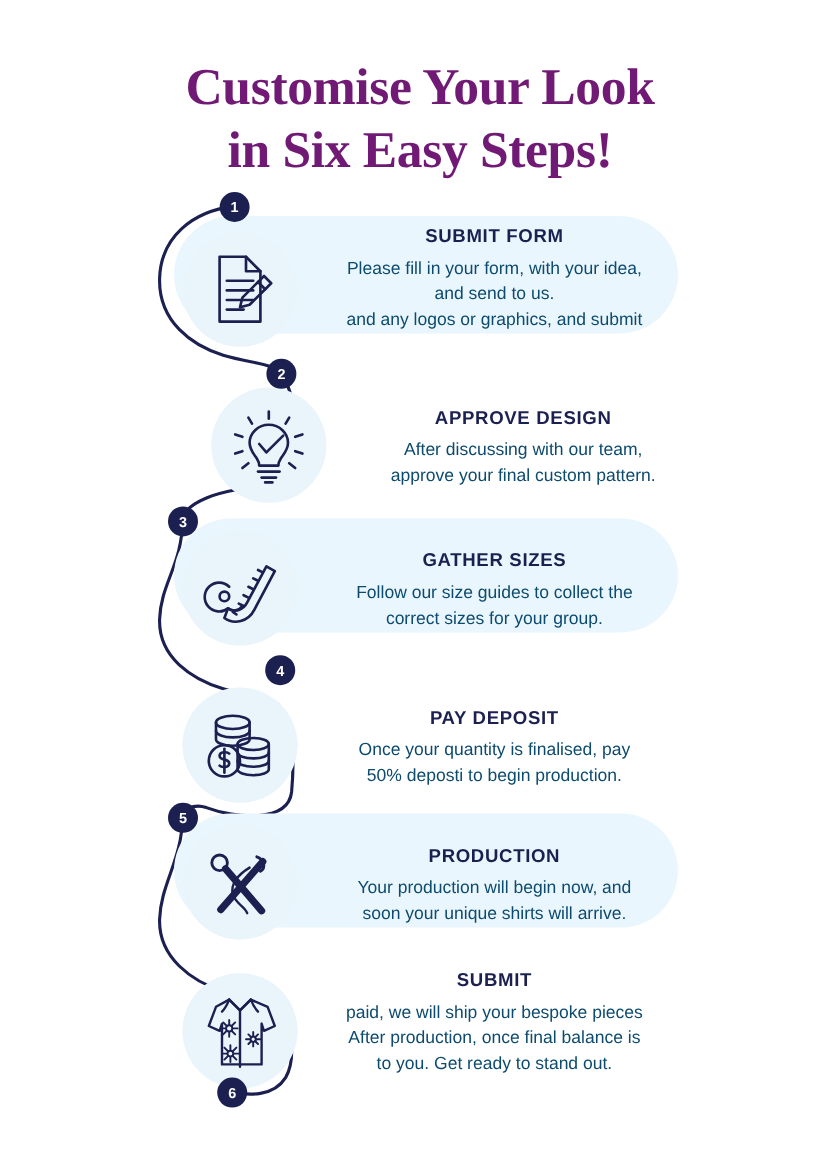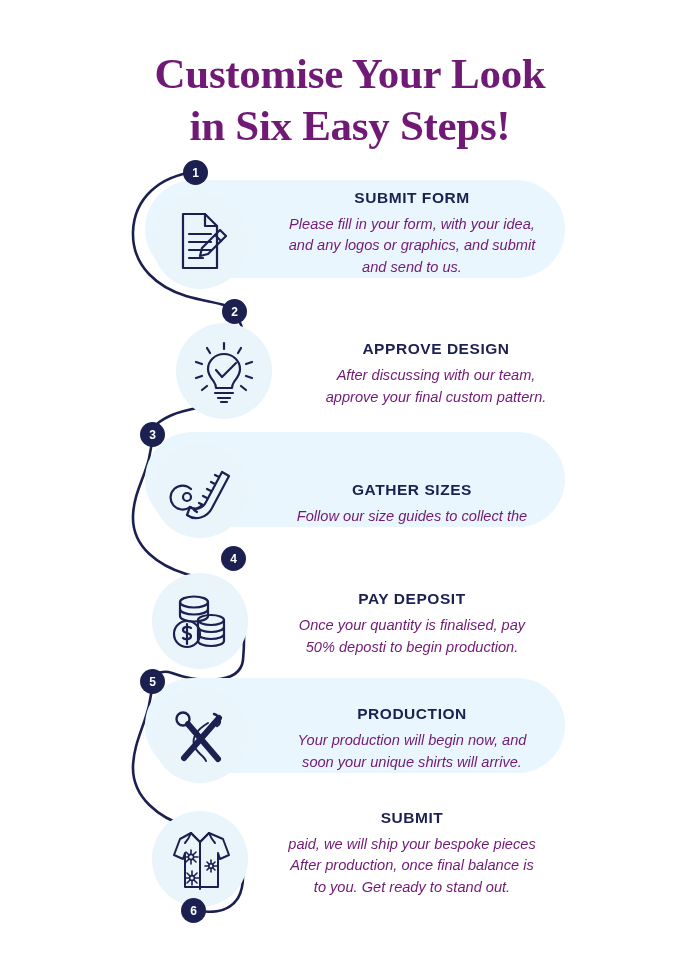--- a/index.html
+++ b/index.html
@@ -91,23 +91,22 @@
   }
   .step-title {
     font-size: 15.5px;
     font-weight: bold;
     letter-spacing: 0.55px;
     margin-bottom: 7px;
   }
   .step-desc {
     font-size: 14.6px;
     line-height: 1.47;
-    color: #701a75;
+    color: #0c4a6e;
     font-weight: 400;
-    font-style: italic;
   }
   .step-desc span { display: block; }
 
   
   .badge {
     position: absolute;
     width: 25px;
     height: 25px;
     border-radius: 50%;
     background: #1b2050;
@@ -165,22 +164,22 @@
           <line x1="26" y1="54" x2="40" y2="54"></line>
           <path d="M57 26 l6 6 -18 18 -8 2 2 -8 Z"></path>
           <line x1="52" y1="31" x2="58" y2="37"></line>
         </g>
       </svg>
     </div>
     <div class="text-col">
       <div class="step-title">SUBMIT FORM</div>
       <div class="step-desc">
         <span>Please fill in your form, with your idea,</span>
+        <span>and send to us.</span>
         <span>and any logos or graphics, and submit</span>
-        <span>and send to us.</span>
       </div>
     </div>
   </div>
 </div>
 <div class="badge" style="left:183px; top:160px;">1</div>
 
 <div class="step" style="top:310px;">
   <div class="step-inner" style="height:98px;padding-left:24px;">
     <div class="icon-wrap">
       <span class="icon-disc"></span>
@@ -230,20 +229,21 @@
           <line x1="48" y1="29" x2="52" y2="31"></line>
           <line x1="52" y1="22" x2="56" y2="24"></line>
           <line x1="31" y1="57" x2="34" y2="59"></line>
         </g>
       </svg>
     </div>
     <div class="text-col">
       <div class="step-title">GATHER SIZES</div>
       <div class="step-desc">
         <span>Follow our size guides to collect the</span>
+        <span>correct sizes for your group.</span>
       </div>
     </div>
   </div>
 </div>
 <div class="badge" style="left:140px; top:422px;">3</div>
 
 <div class="step" style="top:560px;">
   <div class="step-inner" style="height:98px;">
     <div class="icon-wrap">
       <span class="icon-disc"></span>

